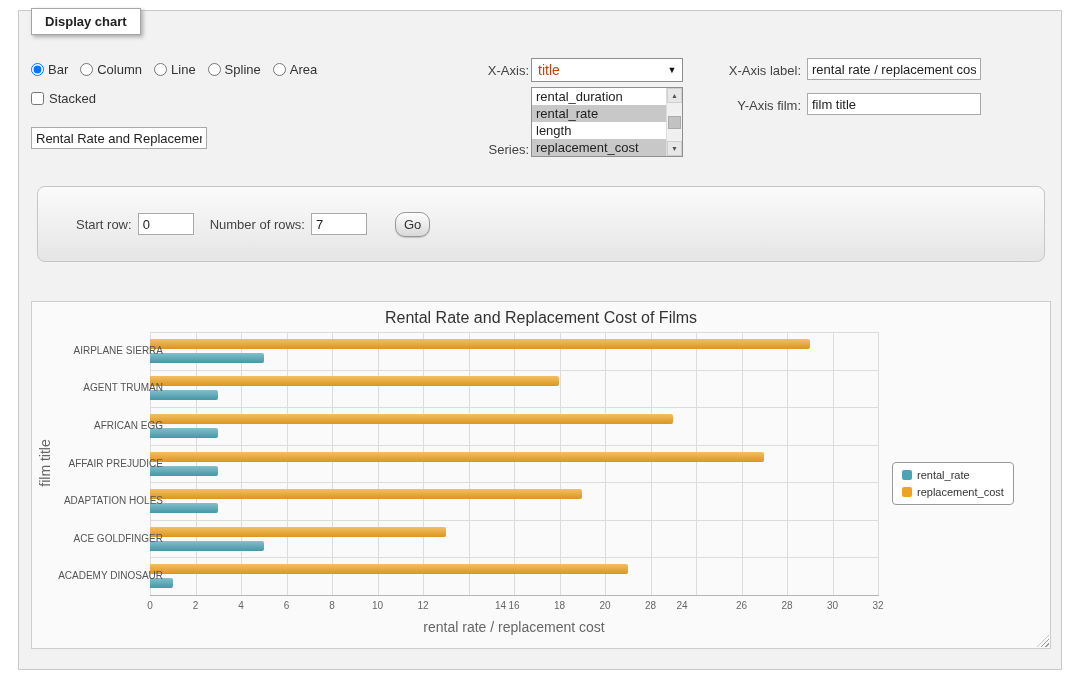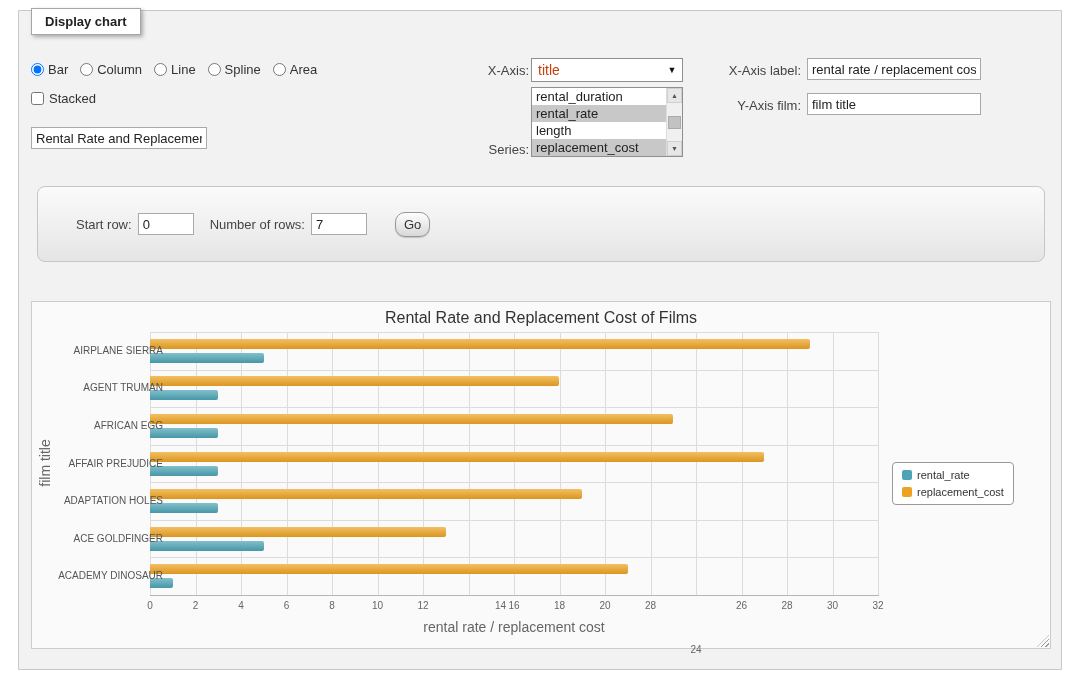--- a/index.html
+++ b/index.html
@@ -245,21 +245,21 @@
       <div class="x-tick" style="left: 209px;">4</div>
       <div class="x-tick" style="left: 254.5px;">6</div>
       <div class="x-tick" style="left: 300px;">8</div>
       <div class="x-tick" style="left: 345.5px;">10</div>
       <div class="x-tick" style="left: 391px;">12</div>
       <div class="x-tick" style="left: 436.5px; margin-left: 32px;">14</div>
       <div class="x-tick" style="left: 482px;">16</div>
       <div class="x-tick" style="left: 527.5px;">18</div>
       <div class="x-tick" style="left: 573px;">20</div>
       <div class="x-tick" style="left: 618.5px;">28</div>
-      <div class="x-tick" style="left: 664px; margin-top: 44px;">24</div>
+      <div class="x-tick" style="left: 650px;">24</div>
       <div class="x-tick" style="left: 709.5px;">26</div>
       <div class="x-tick" style="left: 755px;">28</div>
       <div class="x-tick" style="left: 800.5px;">30</div>
       <div class="x-tick" style="left: 846px;">32</div>
       <div class="cat-label" style="top: 42.7857px;">AIRPLANE SIERRA</div>
       <div class="cat-label" style="top: 80.3571px;">AGENT TRUMAN</div>
       <div class="cat-label" style="top: 117.929px;">AFRICAN EGG</div>
       <div class="cat-label" style="top: 155.5px;">AFFAIR PREJUDICE</div>
       <div class="cat-label" style="top: 193.071px;">ADAPTATION HOLES</div>
       <div class="cat-label" style="top: 230.643px;">ACE GOLDFINGER</div>

